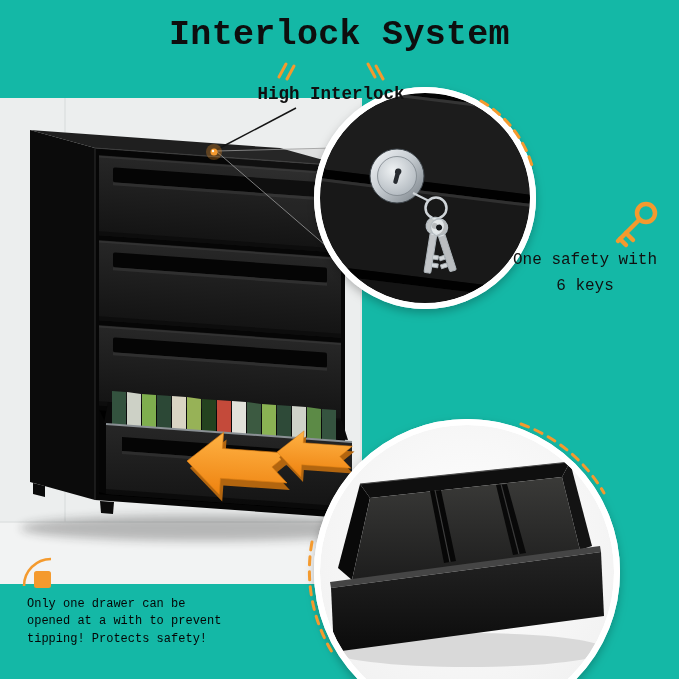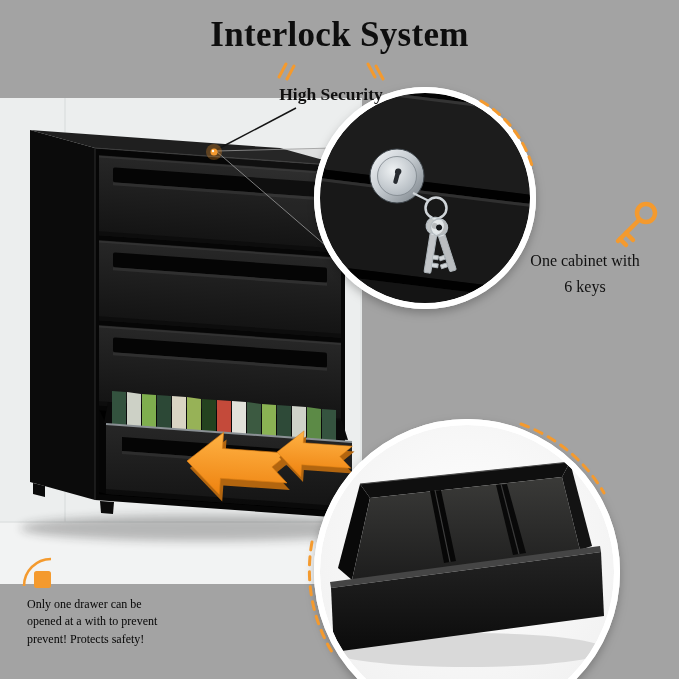--- a/index.html
+++ b/index.html
@@ -1,18 +1,18 @@
 <!DOCTYPE html>
 <html><head>
 <meta charset="utf-8">
 <style>
   html,body{margin:0;padding:0;background:#ffffff;}
   .stage{
-    position:relative;width:679px;height:679px;overflow:hidden;background:#a3a3a3;
-    font-family:Liberation Serif, serif;color:#0c0c0c;
+    position:relative;width:679px;height:679px;overflow:hidden;background:#14b8a6;
+    font-family:Liberation Mono, monospace;color:#0c0c0c;
   }
   .stage svg{position:absolute;left:0;top:0;}
   .txt{position:absolute;z-index:2;white-space:nowrap;}
   .title{top:15px;left:0;width:100%;text-align:center;font-size:35px;font-weight:800;letter-spacing:.3px;color:#0e0e0e;}
   .subtitle{top:84px;left:165px;width:332px;text-align:center;font-size:17.5px;font-weight:700;color:#101010;}
   .keys-note{top:248px;left:505px;width:160px;text-align:center;font-size:16px;line-height:1.6;color:#101010;}
   .safety-note{top:596px;left:27px;width:260px;font-size:12px;line-height:1.45;color:#050505;text-align:left;}
 </style>
 </head>
 <body>
@@ -247,24 +247,24 @@
     <line x1="626" y1="233" x2="633" y2="240"></line>
     <line x1="620" y1="239" x2="626" y2="245"></line>
   </g>
   <g>
     <path d="M24,586 A27,27 0 0 1 51,559" stroke="#f49a2e" stroke-width="2.6" fill="none"></path>
     <rect x="34" y="571" width="17" height="17" rx="2.5" fill="#f49a2e"></rect>
   </g>
 </svg>
 
 <div class="txt title">Interlock System</div>
-<div class="txt subtitle">High Security</div>
+<div class="txt subtitle">High Interlock</div>
 <div class="txt keys-note">
-  <div>One cabinet with</div>
+  <div>One safety with</div>
   <div>6 keys</div>
 </div>
 <div class="txt safety-note">
   <div>Only one drawer can be</div>
   <div>opened at a with to prevent</div>
-  <div>prevent! Protects safety!</div>
+  <div>tipping! Protects safety!</div>
 </div>
 
 </div>
 
 </body></html>

